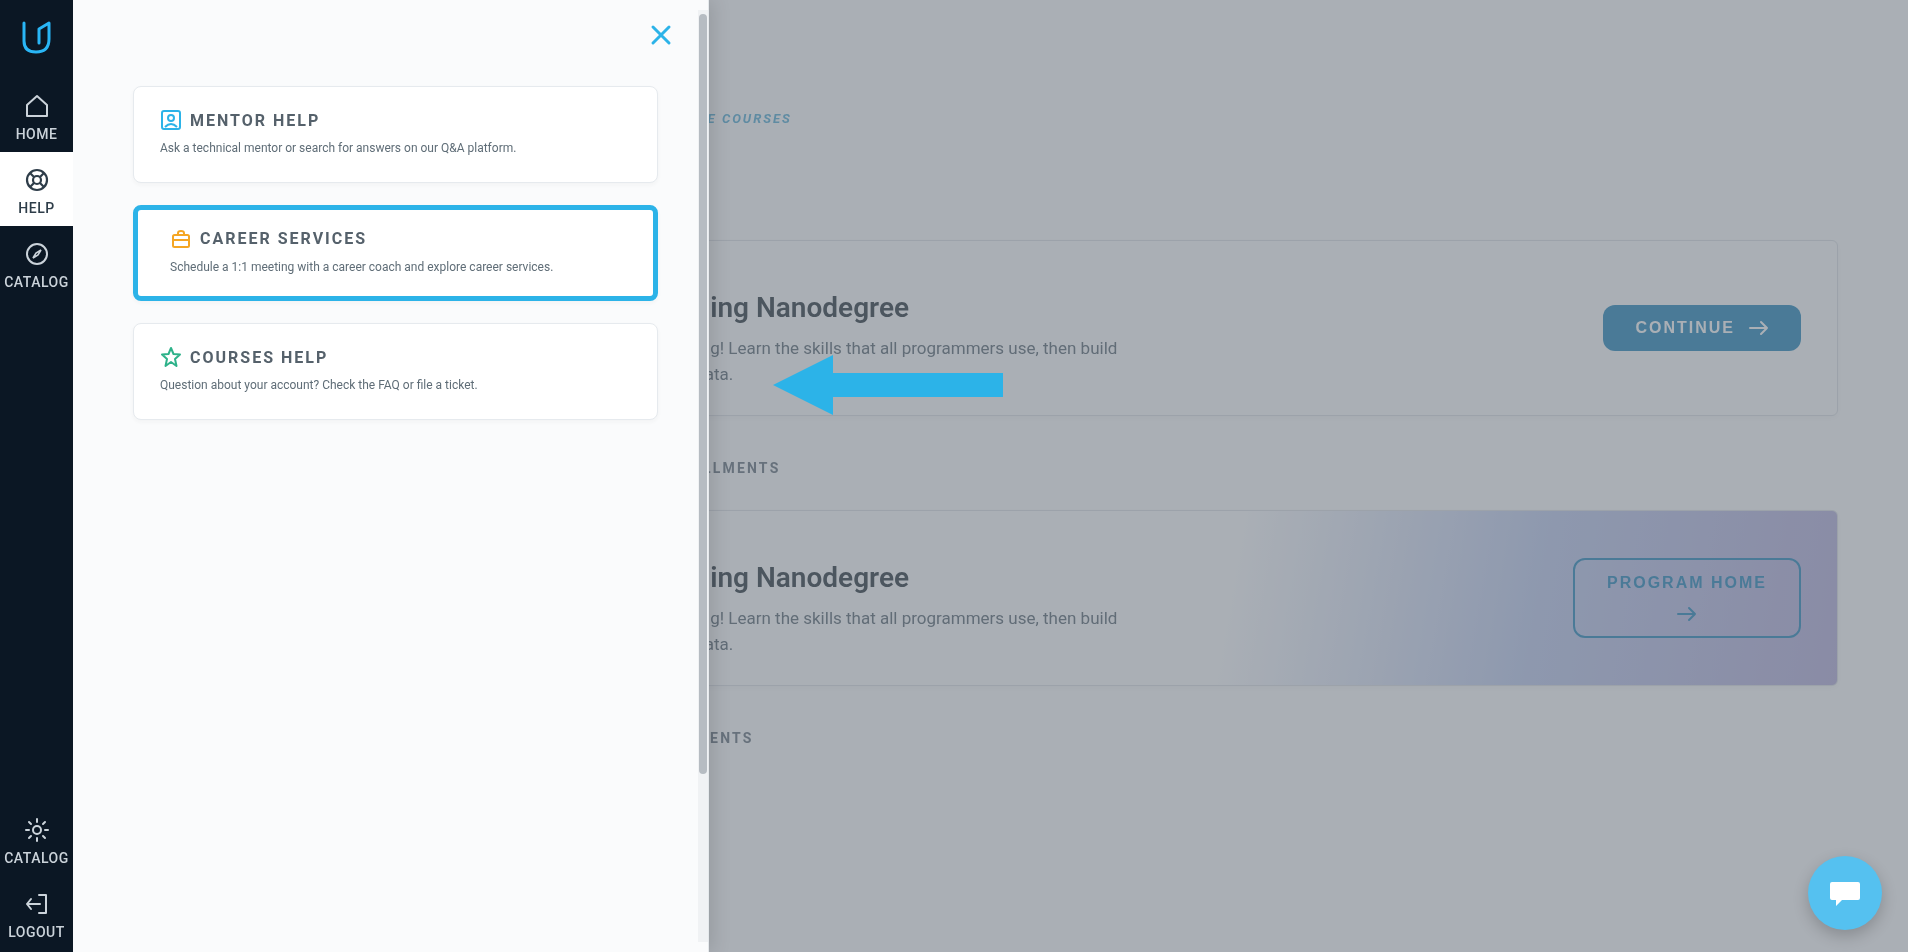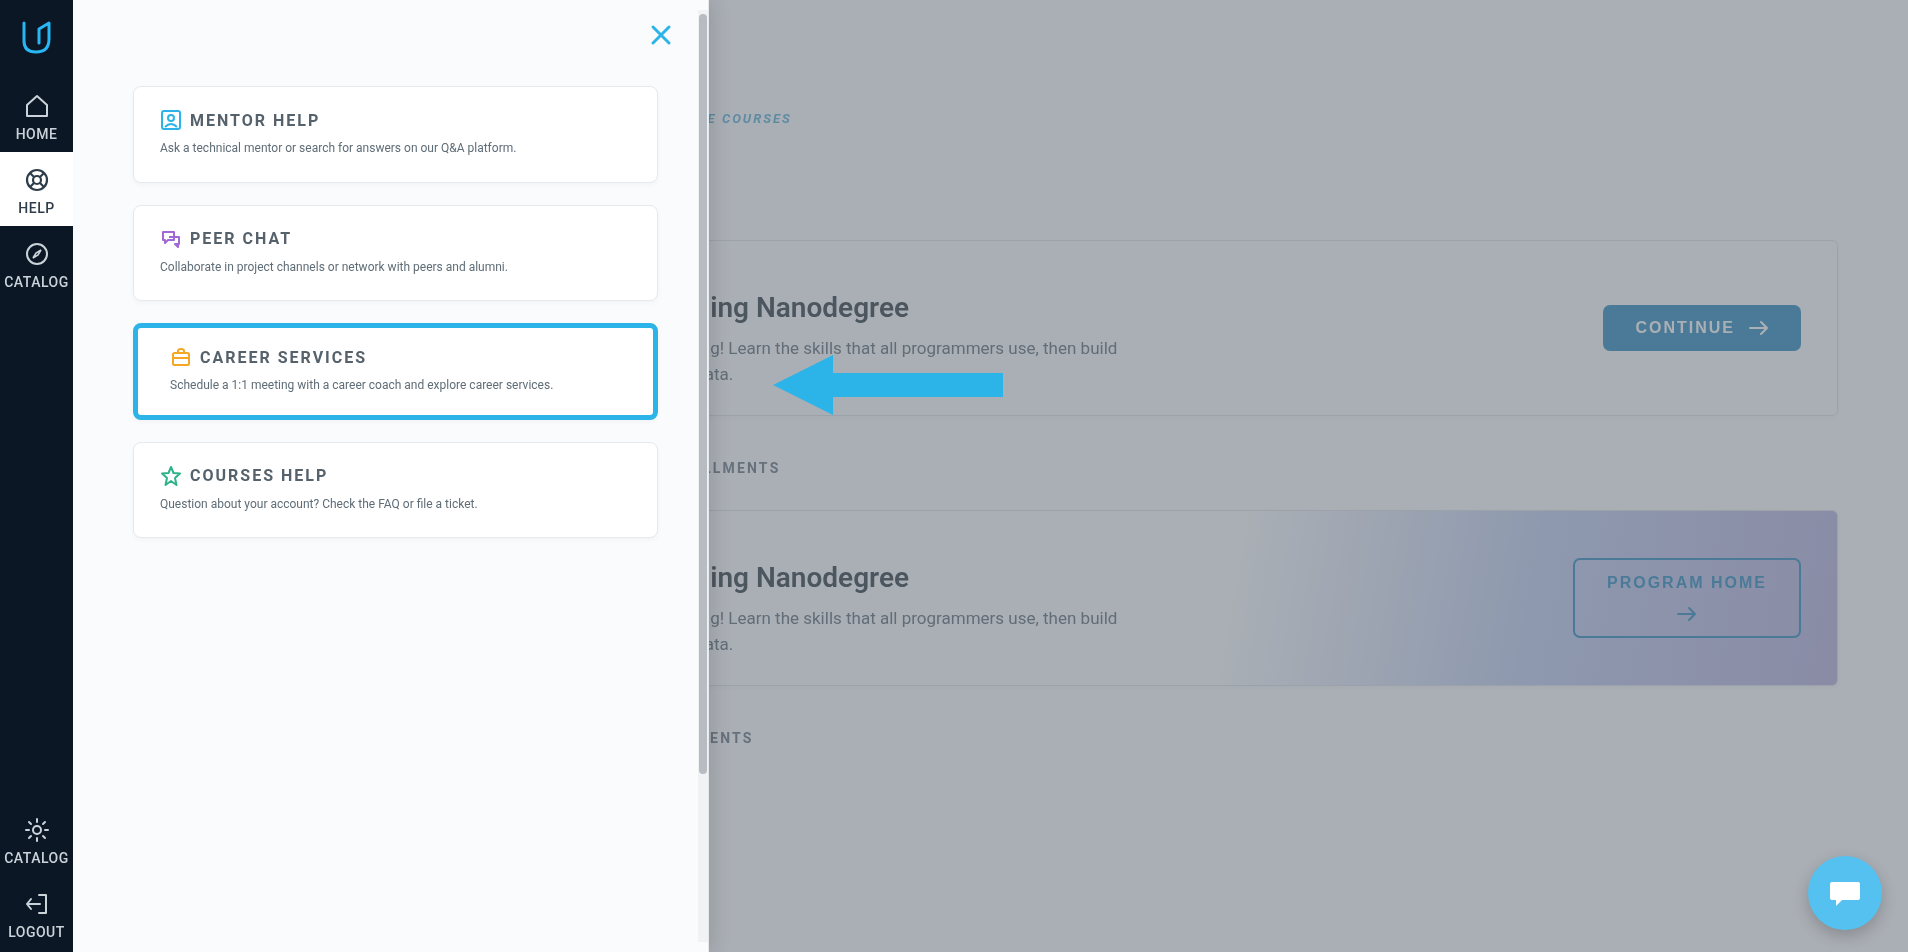--- a/index.html
+++ b/index.html
@@ -21,21 +21,21 @@
   .topnav { position:absolute; top:105px; left:400px; display:flex; align-items:center; gap:40px; }
   .topnav .tab { font-size:13px; font-weight:700; letter-spacing:2px; color:#5ab0d6; cursor:pointer;font-style:italic; }
   .topnav .divider { width:1px; height:26px; background:#cfd8dc; }
 
   .section-label { font-size:14px; font-weight:700; letter-spacing:2.2px; color:#6a7680; }
 
   .program-card { background:#fff; border:1px solid #dfe3e6; border-radius:6px; padding:28px 36px; display:flex; justify-content:space-between; align-items:center; box-shadow: 0 2px 6px rgba(0,0,0,0.04); position:relative; overflow:hidden;}
   .program-card.grad { background: linear-gradient(100deg, #ffffff 0%, #ffffff 56%, #c0cdf0 78%, #b8b0dc 100%); }
   .program-title { font-size:28px; font-weight:600; color:#303a42; margin:6px 0 12px; }
   .program-desc { font-size:17px; color:#5f6d77; line-height:1.5; max-width:650px; }
-  .btn { display:inline-flex; align-items:center; gap:14px; padding:14px 32px; font-size:16px; font-weight:700; letter-spacing:2px; border-radius:7px; cursor:pointer; }
+  .btn { display:inline-flex; align-items:center; gap:14px; padding:14px 32px; font-size:16px; font-weight:700; letter-spacing:2px; border-radius:12px; cursor:pointer; }
   .btn-primary { background:#2a8bbd; color:#fff; border:none; }
   .btn-outline { background:transparent; border:2px solid #2a8bbd; color:#2a8bbd;flex-direction:column; }
 
   
   .content-stack { position:absolute; left:370px; right:70px; top:240px; display:flex; flex-direction:column; gap:34px; }
 
   
   .dim-overlay { position:absolute; inset:0; background:rgba(100,110,120,0.55); z-index:20; }
 
   
@@ -189,32 +189,20 @@
                 <rect x="2" y="2" width="18" height="18" rx="2" stroke="#2cb3e8" stroke-width="2"></rect>
                 <circle cx="11" cy="9" r="3" stroke="#2cb3e8" stroke-width="2"></circle>
                 <path d="M5 18 Q11 12 17 18" stroke="#2cb3e8" stroke-width="2"></path>
               </svg>
           </span>
           <span class="help-card-title">MENTOR HELP</span>
         </div>
         <div class="help-card-desc">Ask a technical mentor or search for answers on our Q&amp;A platform.</div>
       </div>
 
-      <div class="help-card">
-        <div class="help-card-header">
-          <span class="help-icon">
-            <svg width="22" height="22" viewBox="0 0 22 22" fill="none">
-                <path d="M3 4 H14 V12 H8 L5 15 V12 H3 Z" stroke="#a169d6" stroke-width="2" fill="none" stroke-linejoin="round"></path>
-                <path d="M9 9 H19 V16 H15 L18 19 V16" stroke="#a169d6" stroke-width="2" fill="none" stroke-linejoin="round"></path>
-              </svg>
-          </span>
-          <span class="help-card-title">PEER CHAT</span>
-        </div>
-        <div class="help-card-desc">Collaborate in project channels or network with peers and alumni.</div>
-      </div>
 
       <div class="help-card highlight">
         <div class="help-card-header">
           <span class="help-icon">
             <svg width="22" height="22" viewBox="0 0 22 22" fill="none">
                 <rect x="3" y="7" width="16" height="12" rx="1.5" stroke="#f5a623" stroke-width="2"></rect>
                 <path d="M8 7 V5 Q8 3 11 3 Q14 3 14 5 V7" stroke="#f5a623" stroke-width="2"></path>
                 <path d="M3 12 H19" stroke="#f5a623" stroke-width="2"></path>
               </svg>
           </span>

